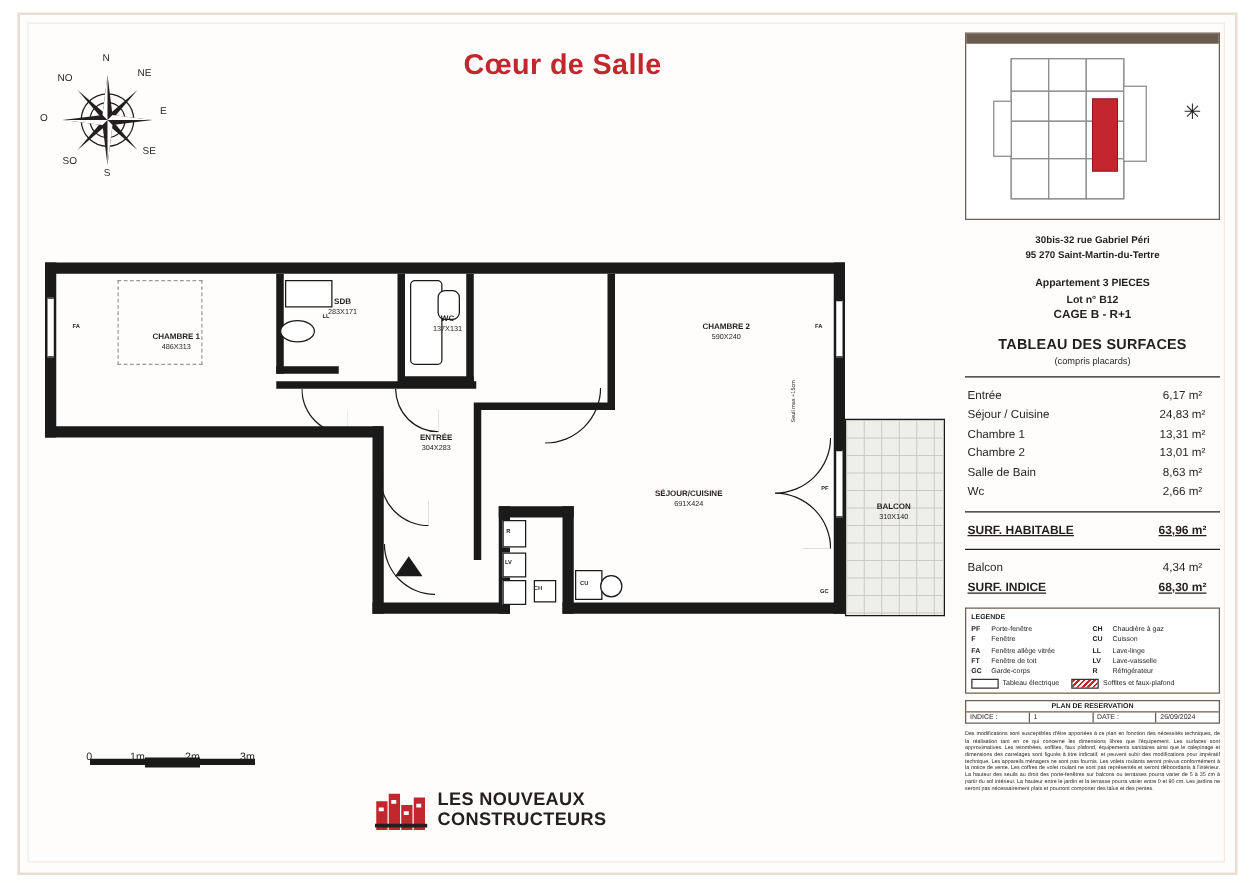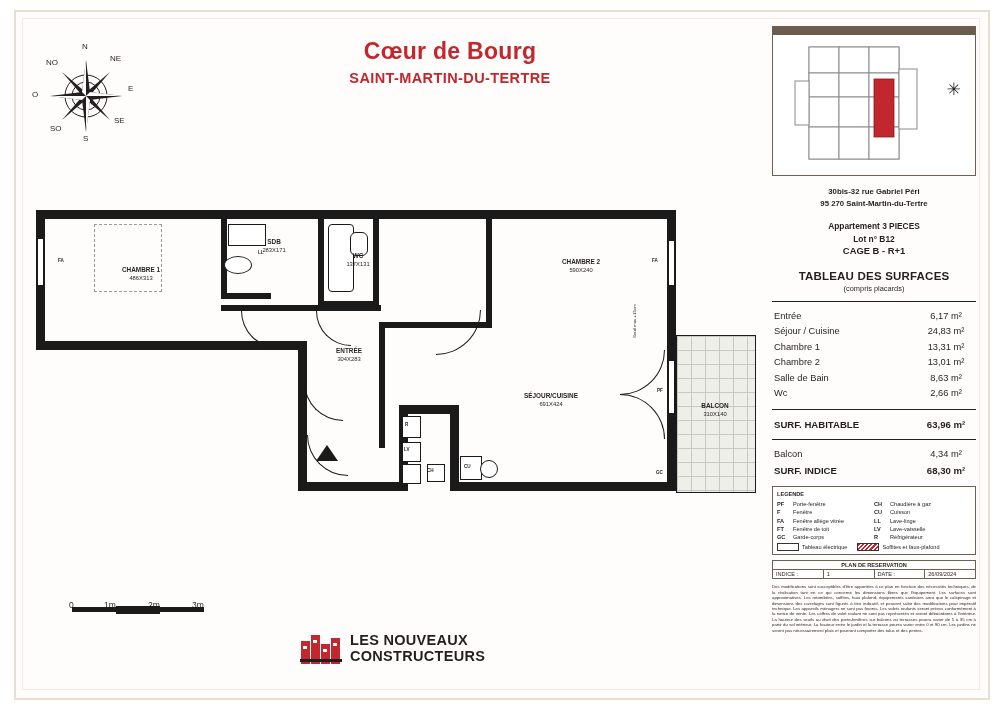--- a/index.html
+++ b/index.html
@@ -24,21 +24,21 @@
   .kp-star{position:absolute;right:14px;top:52px;font-size:17px;color:#231f20;}
   .addr{margin-top:10px;text-align:center;font-size:7.8px;font-weight:bold;line-height:12px;}
   .lotblock{margin-top:10px;text-align:center;font-size:8.4px;font-weight:bold;line-height:12.5px;}
   .lotblock .cage{font-size:9.4px;}
   .tabtitle{margin-top:12px;text-align:center;font-size:11.5px;font-weight:bold;letter-spacing:.2px;}
   .tabsub{text-align:center;font-size:7.4px;margin-top:2px;}
   .hr{height:1px;background:#231f20;margin:8px 0 0 0;}
   .surf{margin-top:7px;}
   .srow{display:flex;justify-content:space-between;font-size:9.3px;line-height:15.5px;padding:0 2px;}
   .srow .v{min-width:56px;text-align:center;}
-  .srow.total{font-weight:bold;font-size:9.6px;}
+  .srow.total{font-weight:bold;font-size:9.6px;text-decoration:underline;}
   .sep{height:1px;background:#231f20;margin:7px 0;}
 
   
   .legend{margin-top:8px;border:1px solid #6d5f52;font-size:5.6px;line-height:8.2px;padding:3px 4px 3px 4px;background:#fff;}
   .legend .lgtitle{font-size:5.6px;font-weight:bold;margin-bottom:2px;}
   .lgrow{display:flex;}
   .lgcol{width:50%;display:flex;}
   .lgcode{width:16px;font-weight:bold;}
   .lgtxt{flex:1;}
   .lgbottom{display:flex;align-items:center;margin-top:2px;}
@@ -79,22 +79,21 @@
   .logo .t1{position:absolute;left:50px;top:4px;font-size:14.5px;font-weight:bold;letter-spacing:.3px;color:#231f20;}
   .logo .t2{position:absolute;left:50px;top:20px;font-size:14.5px;font-weight:bold;letter-spacing:.3px;color:#231f20;}
 </style>
 </head>
 <body>
 
 <div id="page">
   <div class="frame"></div>
   <div class="frame2"></div>
 
-  <div class="title">Cœur de Bourg</div>
-  <div class="subtitle">SAINT-MARTIN-DU-TERTRE</div>
+  <div class="title">Cœur de Salle</div>
 
   <div class="compass">
     <svg width="100" height="100" viewBox="0 0 100 100">
       <g stroke="#231f20" stroke-width="1" fill="none">
         <circle cx="50" cy="50" r="21"></circle>
         <circle cx="50" cy="50" r="14"></circle>
       </g>
       <g fill="#231f20">
         <polygon points="50,14 54,46 50,50 46,46"></polygon>
           <polygon points="50,86 54,54 50,50 46,54"></polygon>

